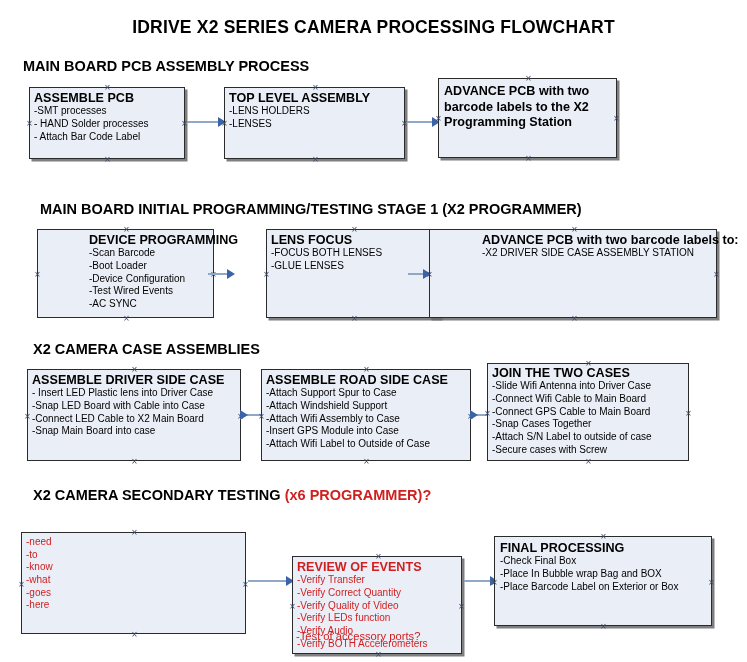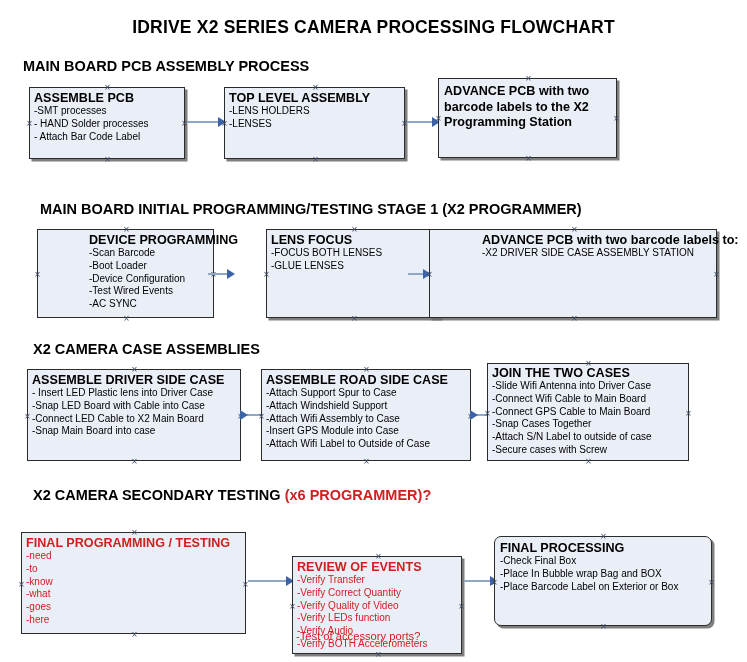--- a/index.html
+++ b/index.html
@@ -237,21 +237,20 @@
     <span class="handle" style="left:196px;top:45px;"></span>
     <span class="handle" style="left:96px;top:93px;"></span>
   </div>
 
   <div class="section-head" style="left:33px;top:487px;">
     <span>X2 CAMERA SECONDARY TESTING </span><span class="red">(x6 PROGRAMMER)?</span>
   </div>
 
   <div class="box red noshadow" style="left:21px;top:532px;width:225px;height:102px;">
     <div class="bx-inner">
-      <div class="bx-title">FINAL PROGRAMMING / TESTING</div>
       <div class="bx-line">-need</div>
       <div class="bx-line">-to</div>
       <div class="bx-line">-know</div>
       <div class="bx-line">-what</div>
       <div class="bx-line">-goes</div>
       <div class="bx-line">-here</div>
     </div>
     <span class="handle" style="left:108px;top:-5px;"></span>
     <span class="handle" style="left:-5px;top:47px;"></span>
     <span class="handle" style="left:219px;top:47px;"></span>
@@ -275,21 +274,21 @@
     <span class="handle" style="left:-5px;top:45px;"></span>
     <span class="handle" style="left:164px;top:45px;"></span>
     <span class="handle" style="left:81px;top:93px;"></span>
   </div>
 
   <div class="spill" style="left:296px;top:629px;">-Test of accessory ports?</div>
 
   <div class="conn" style="left:464px;top:580px;width:30px;"></div>
   <div class="arrowhead" style="left:490px;top:576px;"></div>
 
-  <div class="box" style="left:494px;top:536px;width:218px;height:90px;border-radius:7px;">
+  <div class="box" style="left:494px;top:536px;width:218px;height:90px;">
     <div class="bx-inner" style="padding:4px 0 0 5px;">
       <div class="bx-title">FINAL PROCESSING</div>
       <div class="bx-line">-Check Final Box</div>
       <div class="bx-line">-Place In Bubble wrap Bag and BOX</div>
       <div class="bx-line">-Place Barcode Label on Exterior or Box</div>
     </div>
     <span class="handle" style="left:104px;top:-5px;"></span>
     <span class="handle" style="left:-5px;top:41px;"></span>
     <span class="handle" style="left:212px;top:41px;"></span>
     <span class="handle" style="left:104px;top:85px;"></span>

